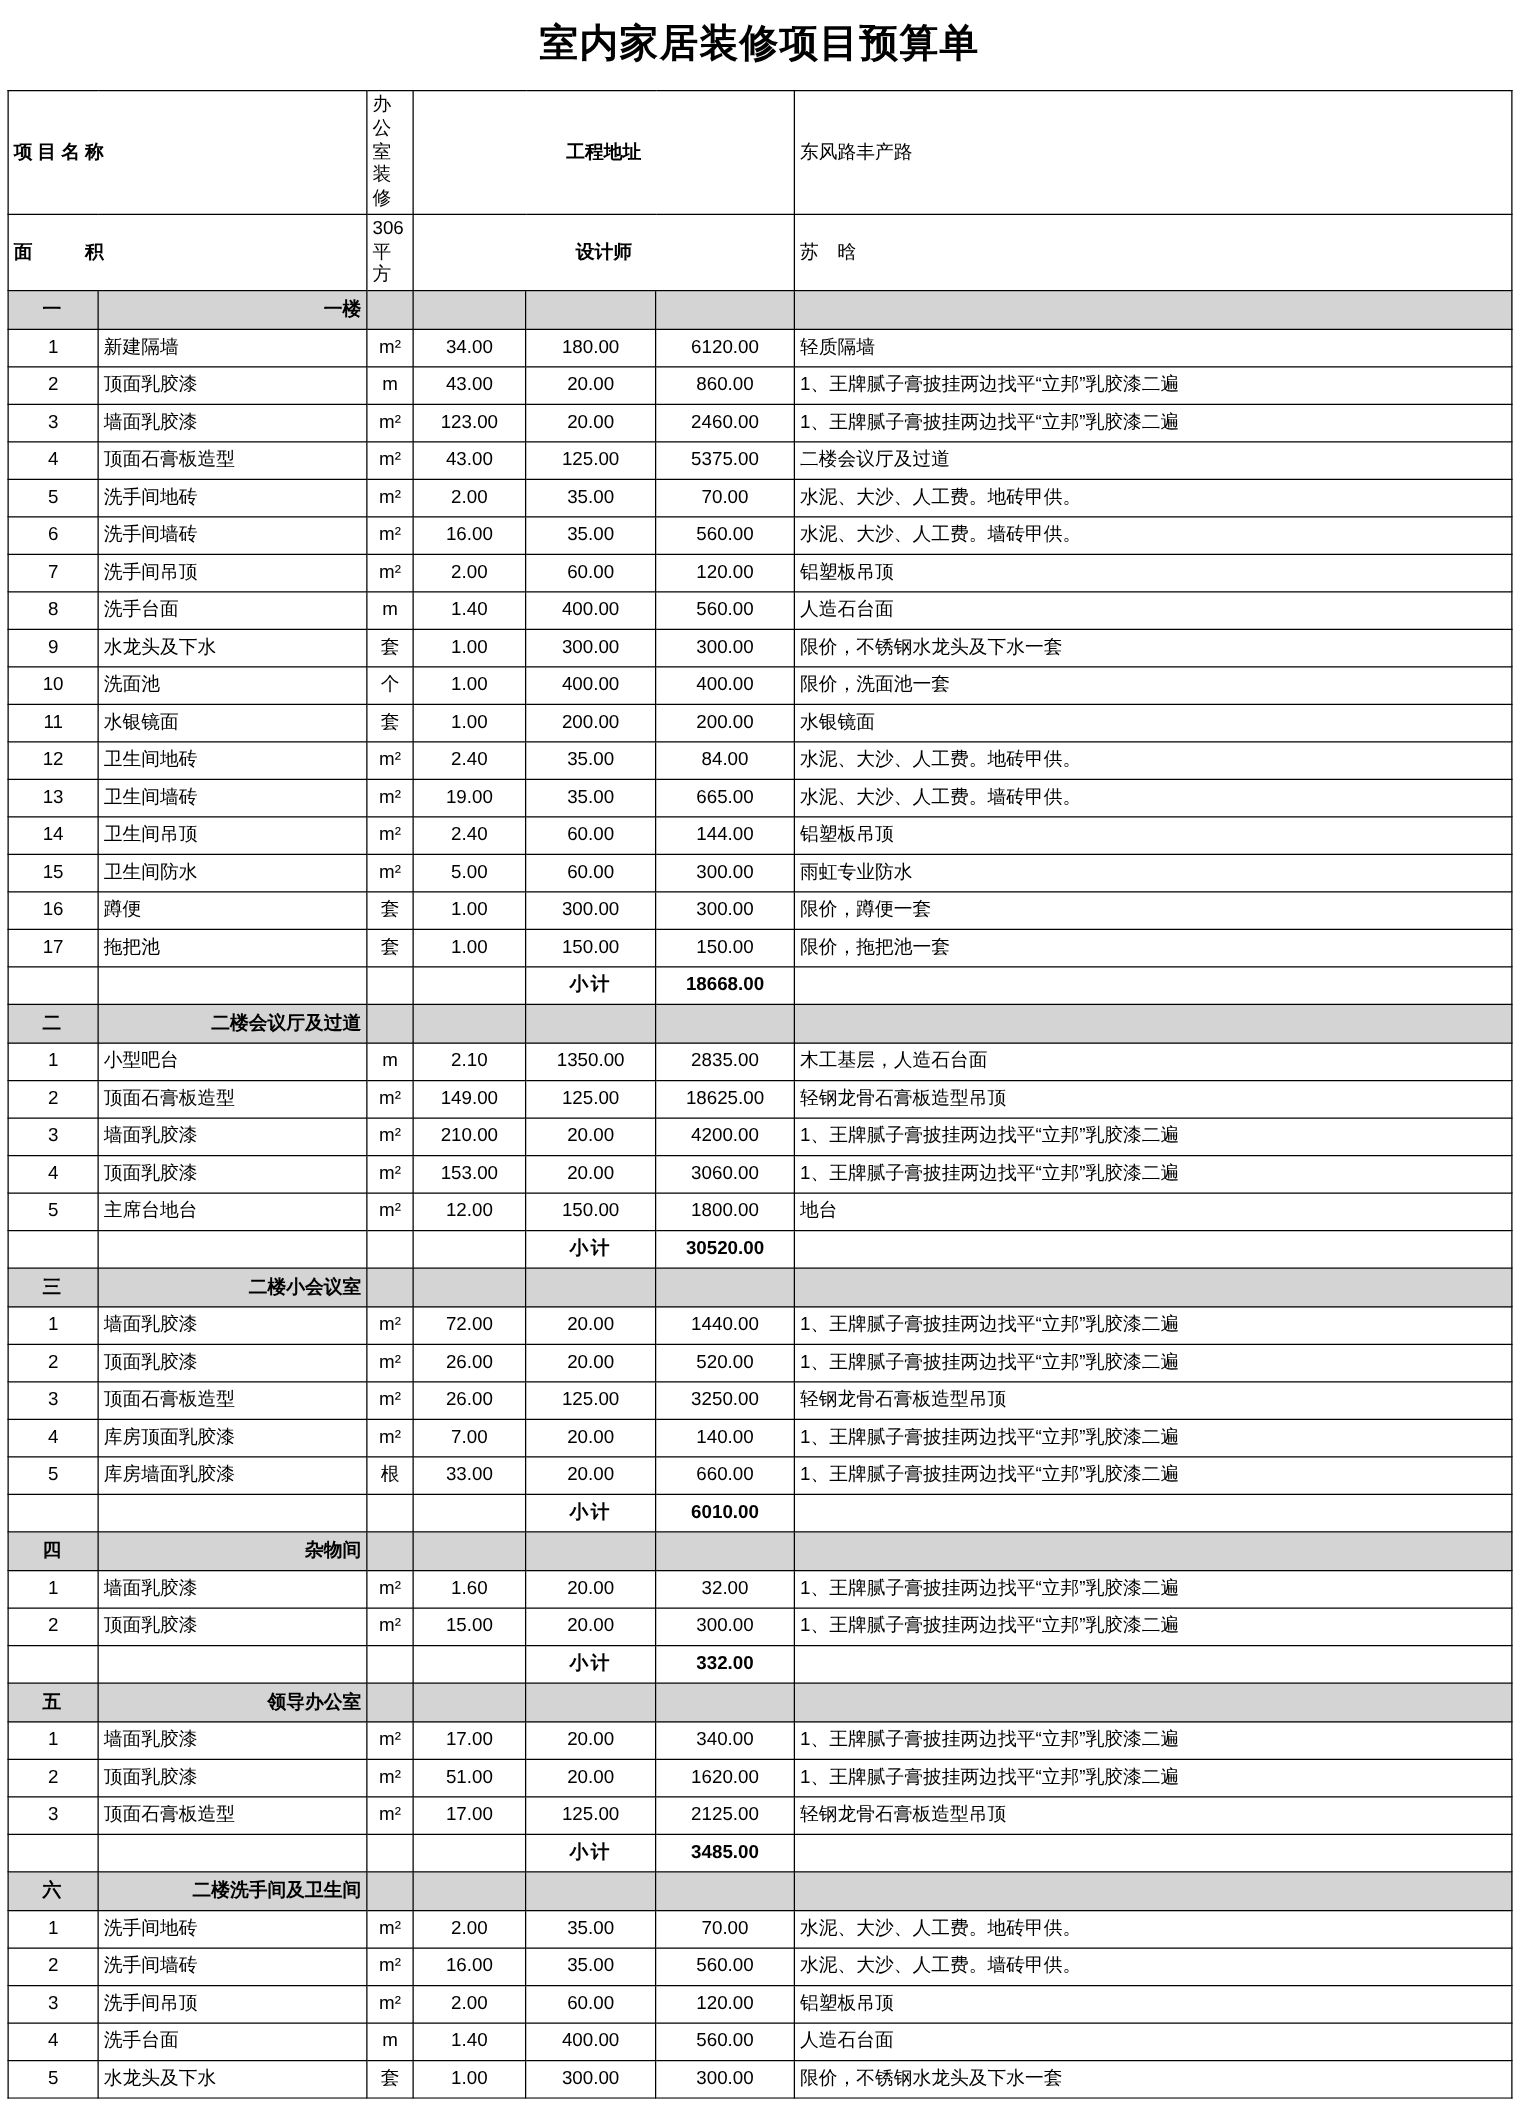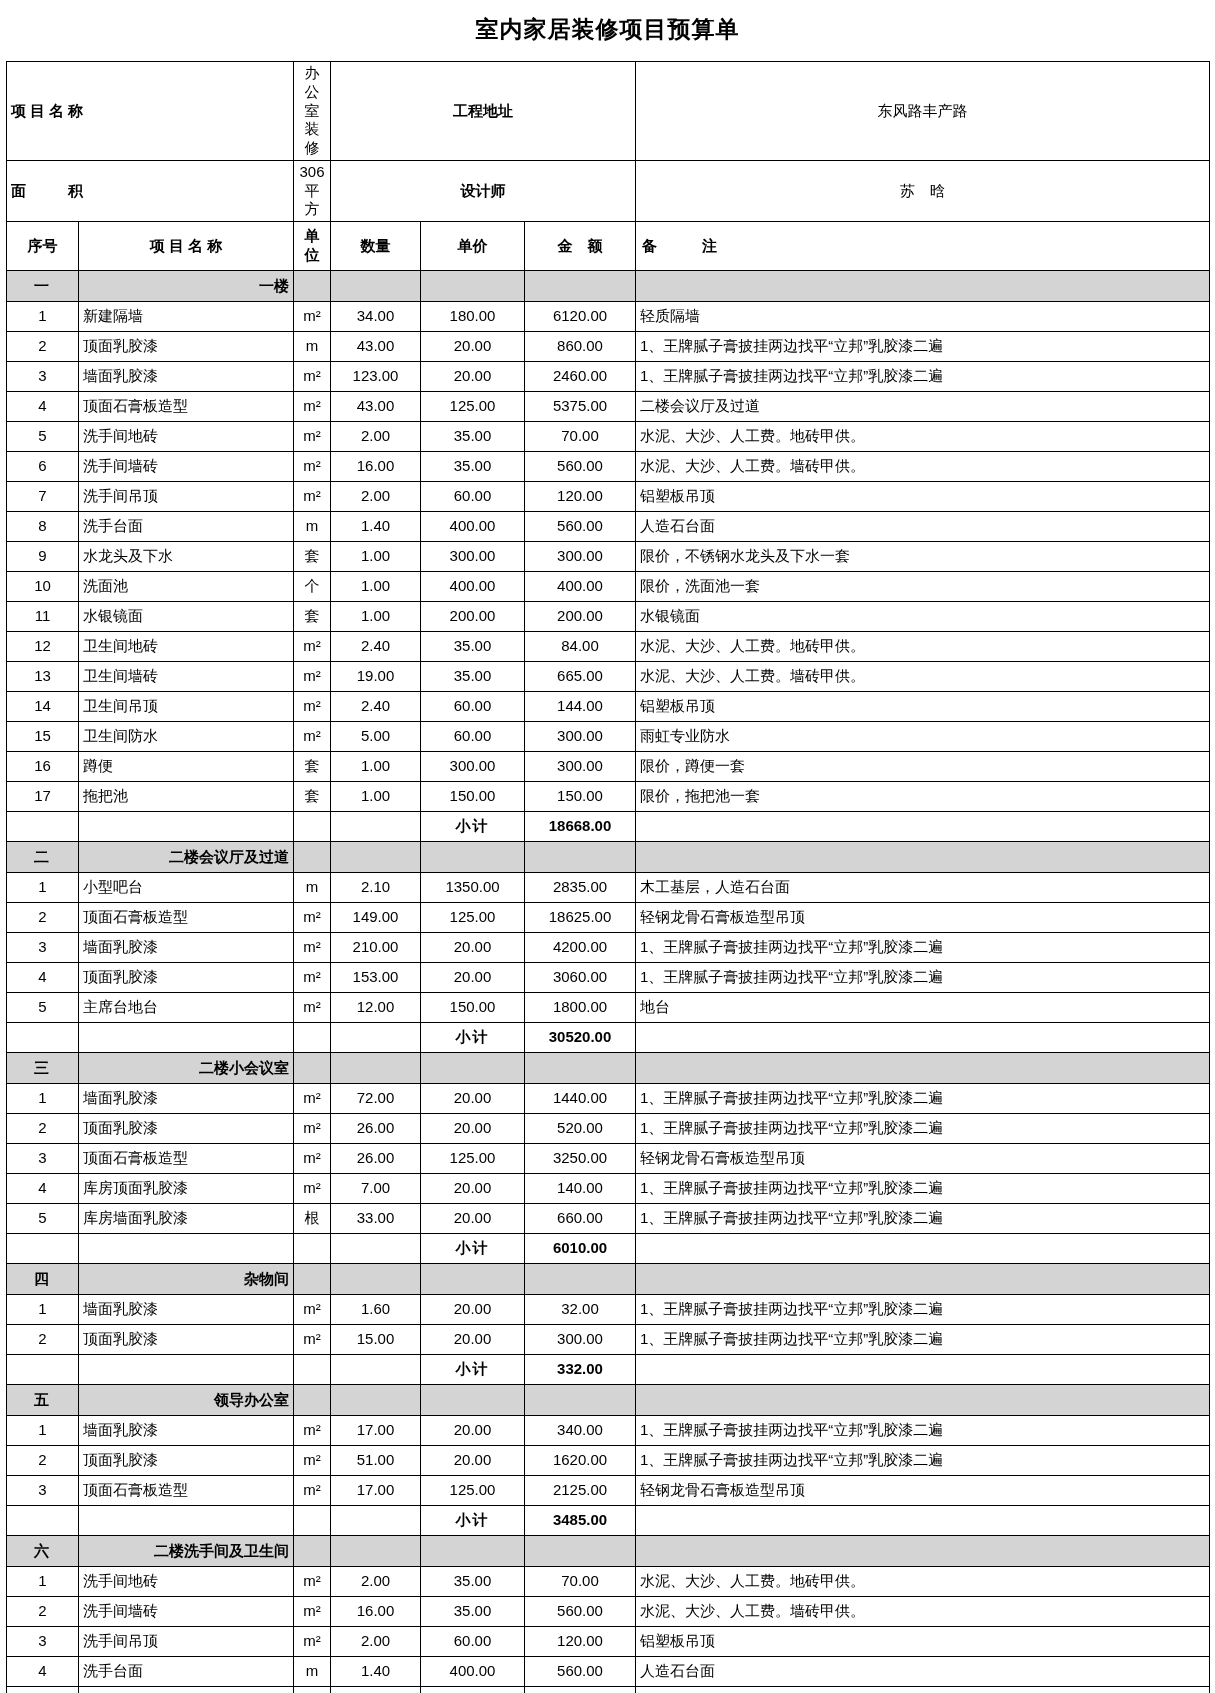--- a/index.html
+++ b/index.html
@@ -12,21 +12,21 @@
     font-family: "Liberation Serif", "DejaVu Serif", serif;
     color: #000;
   }
   .page {
     width: 1215px;
     box-sizing: border-box;
     padding: 0 6px;
   }
   .doc-title {
     text-align: center;
-    font-size: 23px;
+    font-size: 31px;
     font-weight: bold;
     letter-spacing: 1px;
     padding: 14px 0 16px 0;
     font-family: "Liberation Sans", "DejaVu Sans", sans-serif;
   }
   table.budget {
     border-collapse: collapse;
     table-layout: fixed;
     width: 1203px;
     margin: 0 auto;
@@ -56,21 +56,21 @@
   }
   .info-label {
     font-weight: bold;
     font-size: 16px;
     text-align: left;
     letter-spacing: 4px;
     padding-left: 6px;
     height: 30px;
   }
   .info-value {
-    text-align: center;
+    text-align: left;
     font-size: 15px;
     padding-left: 6px;
   }
   .info-center {
     text-align: center;
     font-weight: bold;
     font-size: 16px;
   }
   .group-row td {
     background: #d4d4d4;
@@ -131,29 +131,20 @@
         <td colspan="1" class="info-value">办公室装修</td>
         <td colspan="3" class="info-center">工程地址</td>
         <td class="info-value">东风路丰产路</td>
       </tr>
       <tr>
         <td colspan="2" class="info-label">面　　积</td>
         <td colspan="1" class="info-value">306平方</td>
         <td colspan="3" class="info-center">设计师</td>
         <td class="info-value">苏　晗</td>
       </tr>
-      <tr>
-        <td class="hdr-cell">序号</td>
-        <td class="hdr-cell">项 目 名 称</td>
-        <td class="hdr-cell">单位</td>
-        <td class="hdr-cell">数量</td>
-        <td class="hdr-cell">单价</td>
-        <td class="hdr-cell">金　额</td>
-        <td class="hdr-cell" style="text-align:left;padding-left:6px;">备　　　注</td>
-      </tr>
     <tr class="group-row">
           <td class="group-no">一</td>
           <td class="group-name">一楼</td>
           <td class="blank"></td>
           <td class="blank"></td>
           <td class="blank"></td>
           <td class="blank"></td>
           <td class="blank"></td>
         </tr>
         <tr class="data-row">

